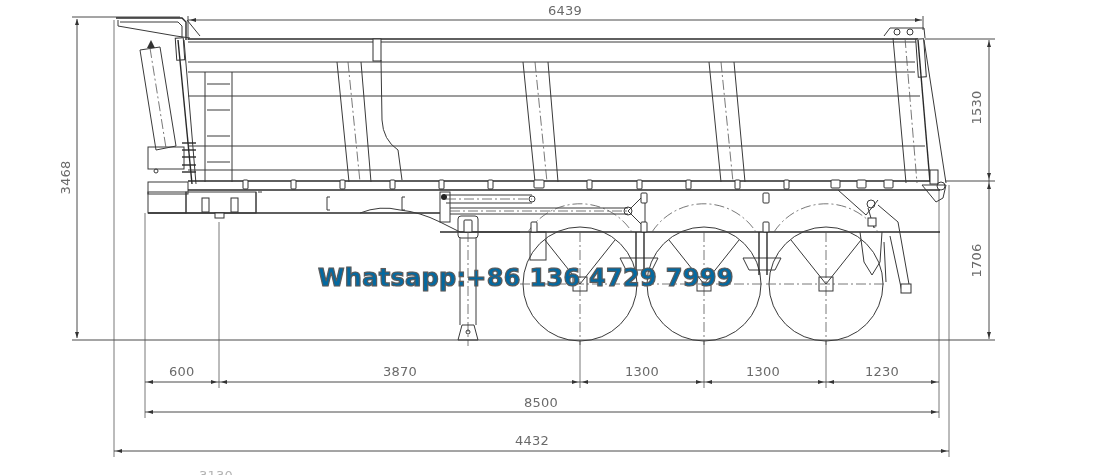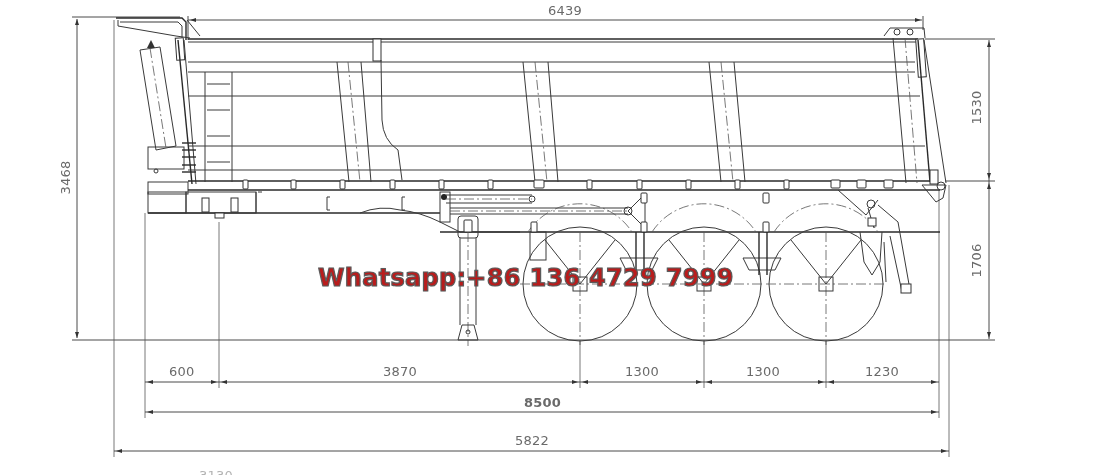--- a/index.html
+++ b/index.html
@@ -6,21 +6,21 @@
   body { width: 1095px; height: 475px; overflow: hidden; position: relative; font-family: "DejaVu Sans", sans-serif; }
   #drawing { position: absolute; left: 0; top: 0; width: 1095px; height: 475px; }
   .ln { stroke: #3a3a3a; stroke-width: 1; fill: none; }
   .ln2 { stroke: #2a2a2a; stroke-width: 1.4; fill: none; }
   .thin { stroke: #555; stroke-width: 0.8; fill: none; }
   .dash { stroke: #555; stroke-width: 0.8; fill: none; stroke-dasharray: 10 3 2 3; }
   .dim { stroke: #4a4a4a; stroke-width: 1; fill: none; }
   .box { stroke: #333; stroke-width: 1; fill: #fff; }
   .dimtxt { position: absolute; color: #6a6a6a; font-family: "DejaVu Sans", sans-serif; font-size: 13px; letter-spacing: 0.2px; white-space: nowrap; transform-origin: center center; }
   .vert { transform: rotate(-90deg); }
-  .watermark { position: absolute; left: 318px; top: 264px; font-family: "DejaVu Sans", sans-serif; font-weight: bold; font-size: 24px; color: #b91c1c; -webkit-text-stroke: 1.2px #5b5b5b; letter-spacing: 0.3px; white-space: nowrap; text-shadow: 0 0 1px #666; }
+  .watermark { position: absolute; left: 318px; top: 264px; font-family: "DejaVu Sans", sans-serif; font-weight: bold; font-size: 24px; color: #0369a1; -webkit-text-stroke: 1.2px #5b5b5b; letter-spacing: 0.3px; white-space: nowrap; text-shadow: 0 0 1px #666; }
 </style>
 </head>
 <body>
 
 <svg id="drawing" viewBox="0 0 1095 475" xmlns="http://www.w3.org/2000/svg">
 
   <g>
     <line class="dim" x1="72" y1="17" x2="180" y2="17"></line>
     <line class="dim" x1="77" y1="19" x2="77" y2="338"></line>
     <polygon points="77,19 75,25 79,25" fill="#333"></polygon>
@@ -257,17 +257,17 @@
 
 <div class="dimtxt" style="left:548px; top:3px;">6439</div>
 <div class="dimtxt vert" style="left:49px; top:170px;">3468</div>
 <div class="dimtxt vert" style="left:960px; top:100px;">1530</div>
 <div class="dimtxt vert" style="left:960px; top:253px;">1706</div>
 <div class="dimtxt" style="left:169px; top:364px;">600</div>
 <div class="dimtxt" style="left:383px; top:364px;text-align:center;">3870</div>
 <div class="dimtxt" style="left:625px; top:364px;">1300</div>
 <div class="dimtxt" style="left:746px; top:364px;">1300</div>
 <div class="dimtxt" style="left:865px; top:364px;text-align:center;">1230</div>
-<div class="dimtxt" style="left:524px; top:395px;font-weight:bold;">8500</div>
-<div class="dimtxt" style="left:515px; top:433px;">5822</div>
+<div class="dimtxt" style="left:524px; top:395px;">8500</div>
+<div class="dimtxt" style="left:515px; top:433px;">4432</div>
 <div class="dimtxt" style="left:199px; top:468px; opacity:0.5;">3130</div>
 
 <div class="watermark">Whatsapp:+86 136 4729 7999</div>
 
 </body></html>

